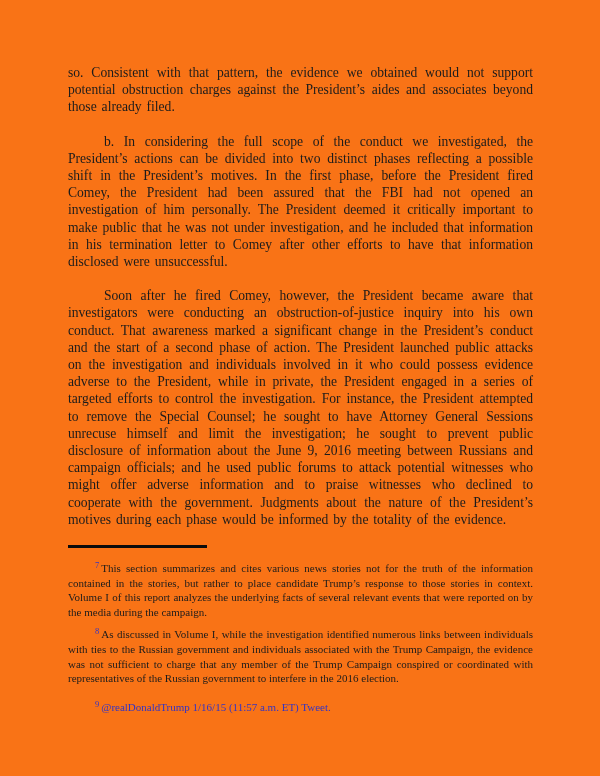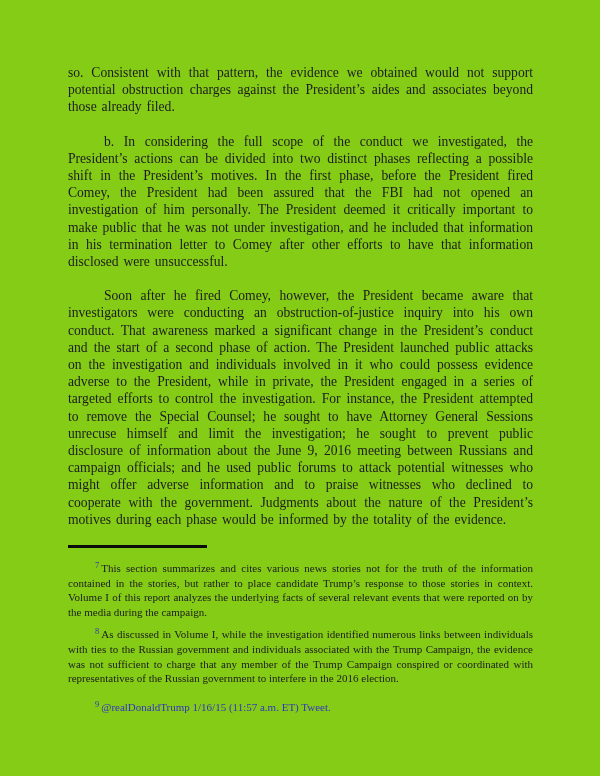--- a/index.html
+++ b/index.html
@@ -4,21 +4,21 @@
 <style>
   html, body {
     margin: 0;
     padding: 0;
     background: #ffffff;
   }
   .page {
     position: relative;
     width: 600px;
     height: 776px;
-    background: #84cc16;
+    background: #f97316;
     overflow: hidden;
     font-family: "Liberation Serif", "DejaVu Serif", serif;
     color: #1c1c1c;
     box-sizing: border-box;
     padding: 64px 67px 0 68px;
   }
   .body-text p {
     margin: 0 0 17px 0;
     font-size: 13.6px;
     line-height: 17.2px;

